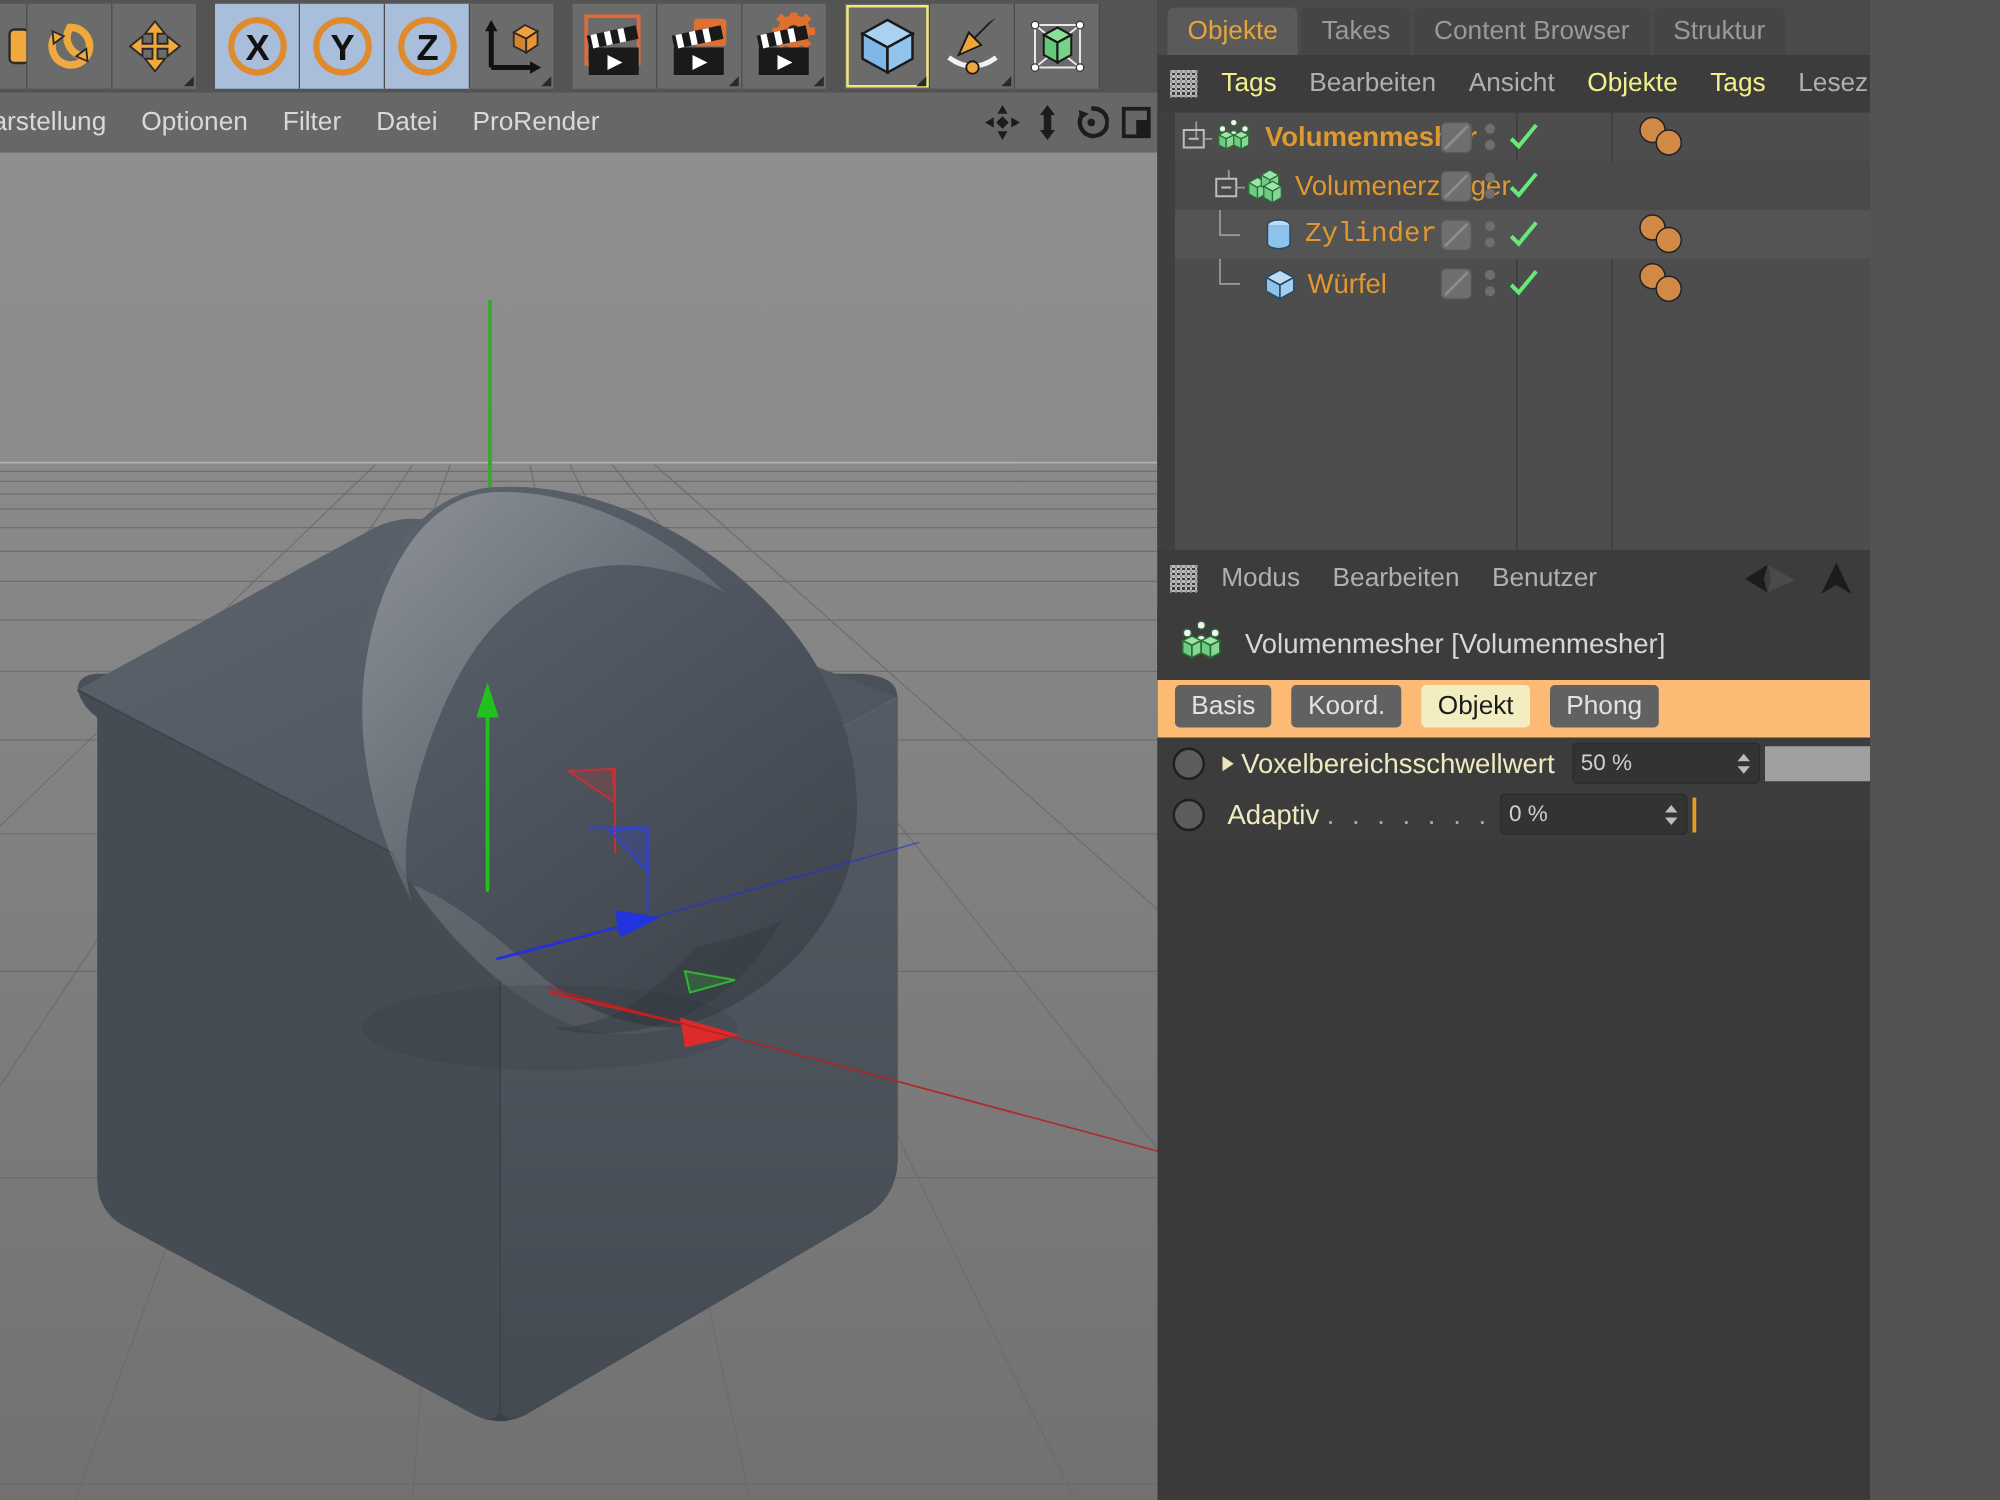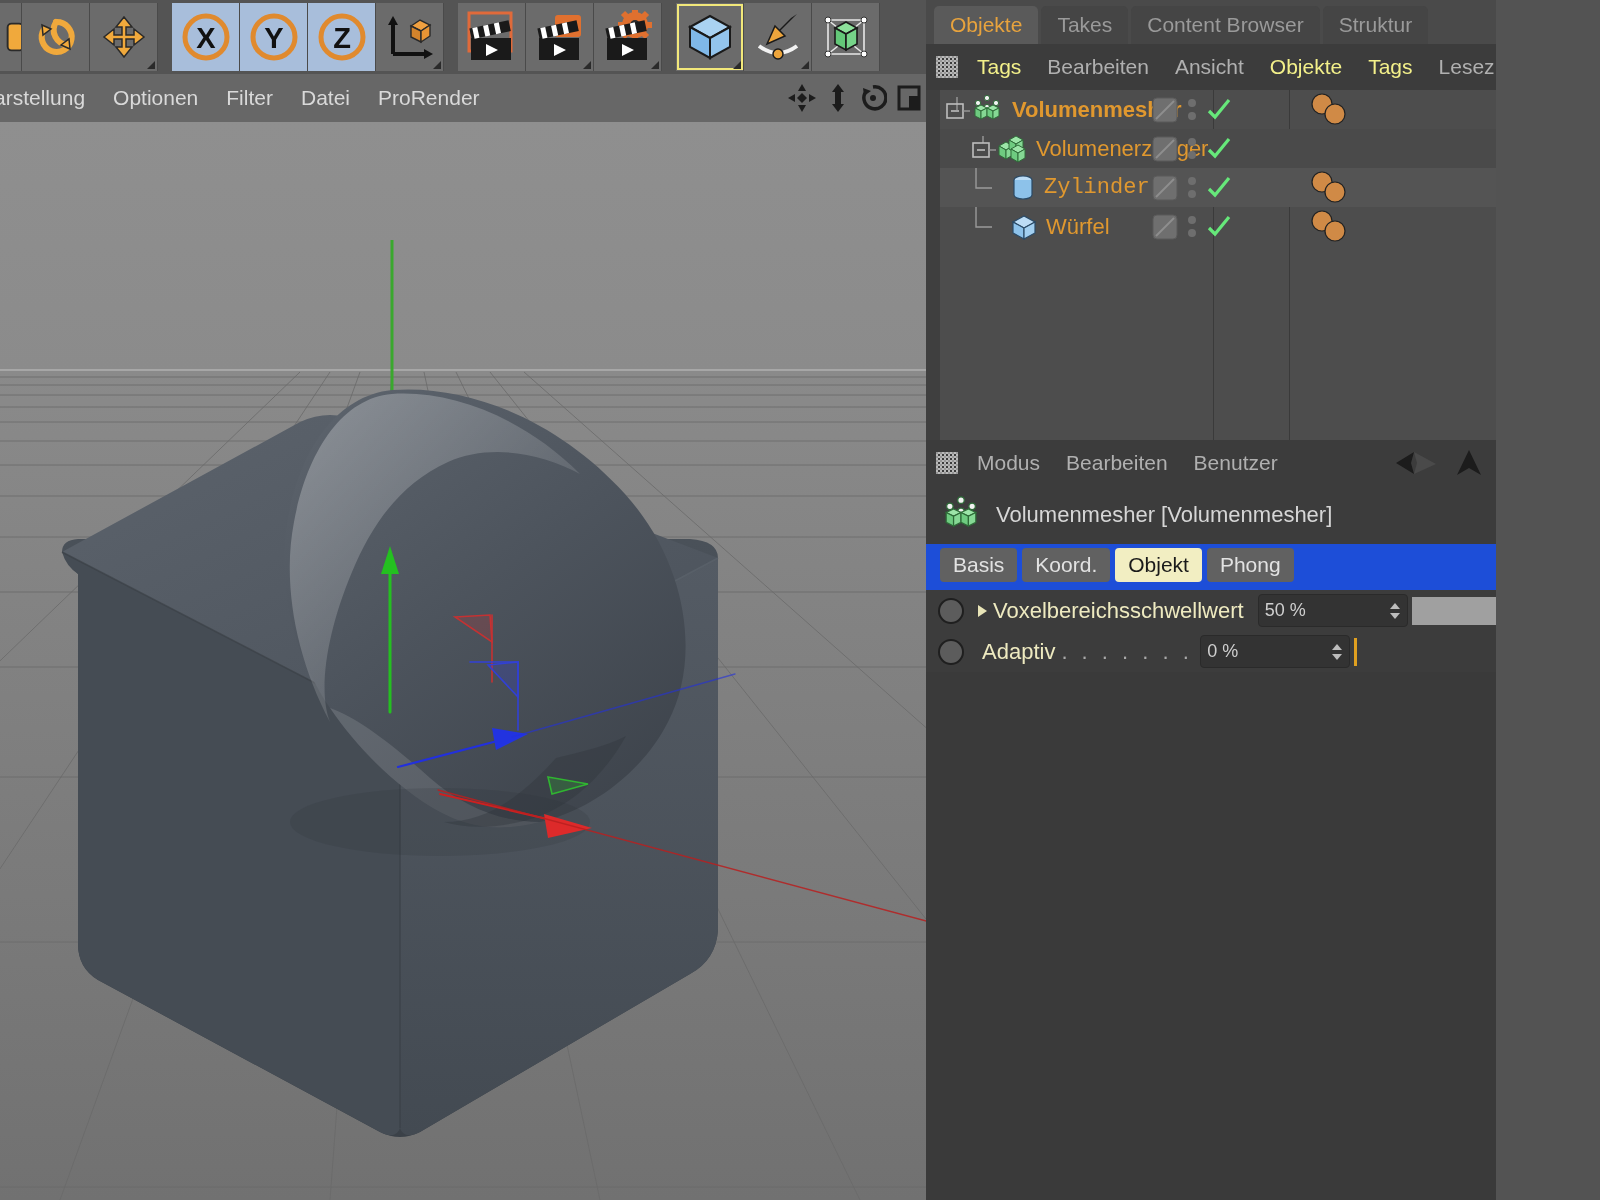--- a/index.html
+++ b/index.html
@@ -92,21 +92,21 @@
   .col-div { position: absolute; top: 0; bottom: 0; width: 1px; background: #3a3a3a; }
   .tagbox { position: absolute; display: flex; align-items: center; gap: 10px; }
   .chk { width: 26px; height: 26px; }
   .dots { display: flex; flex-direction: column; gap: 5px; }
   .dot { width: 8px; height: 8px; border-radius: 50%; background: #6e6e6e; }
 
   
   #am { background: #3c3c3c; }
   .obj-title { display: flex; align-items: center; gap: 14px; padding: 10px 0 10px 14px; background:#3c3c3c; }
   .obj-title span { font-size: 22px; color: #d6d6d6; }
-  .subtabs { display: flex; gap: 5px; padding: 4px 0 8px 14px; background:#1d4ed8; }
+  .subtabs { display: flex; gap: 16px; padding: 4px 0 8px 14px; background:#fdba74; }
   .stab {
     font-size: 21px; padding: 5px 13px; border-radius: 4px;
     background: #616161; color: #e2e2e2;
   }
   .stab.sel { background: #f2eec2; color: #1a1a1a; }
   .sec-head {
     background: #4c4c4c; color: #eeeac0; font-weight: bold;
     font-size: 22px; padding: 7px 0 7px 14px;
   }
   .prow { display: flex; align-items: center; height: 41px; padding-left: 12px; gap: 0; }

